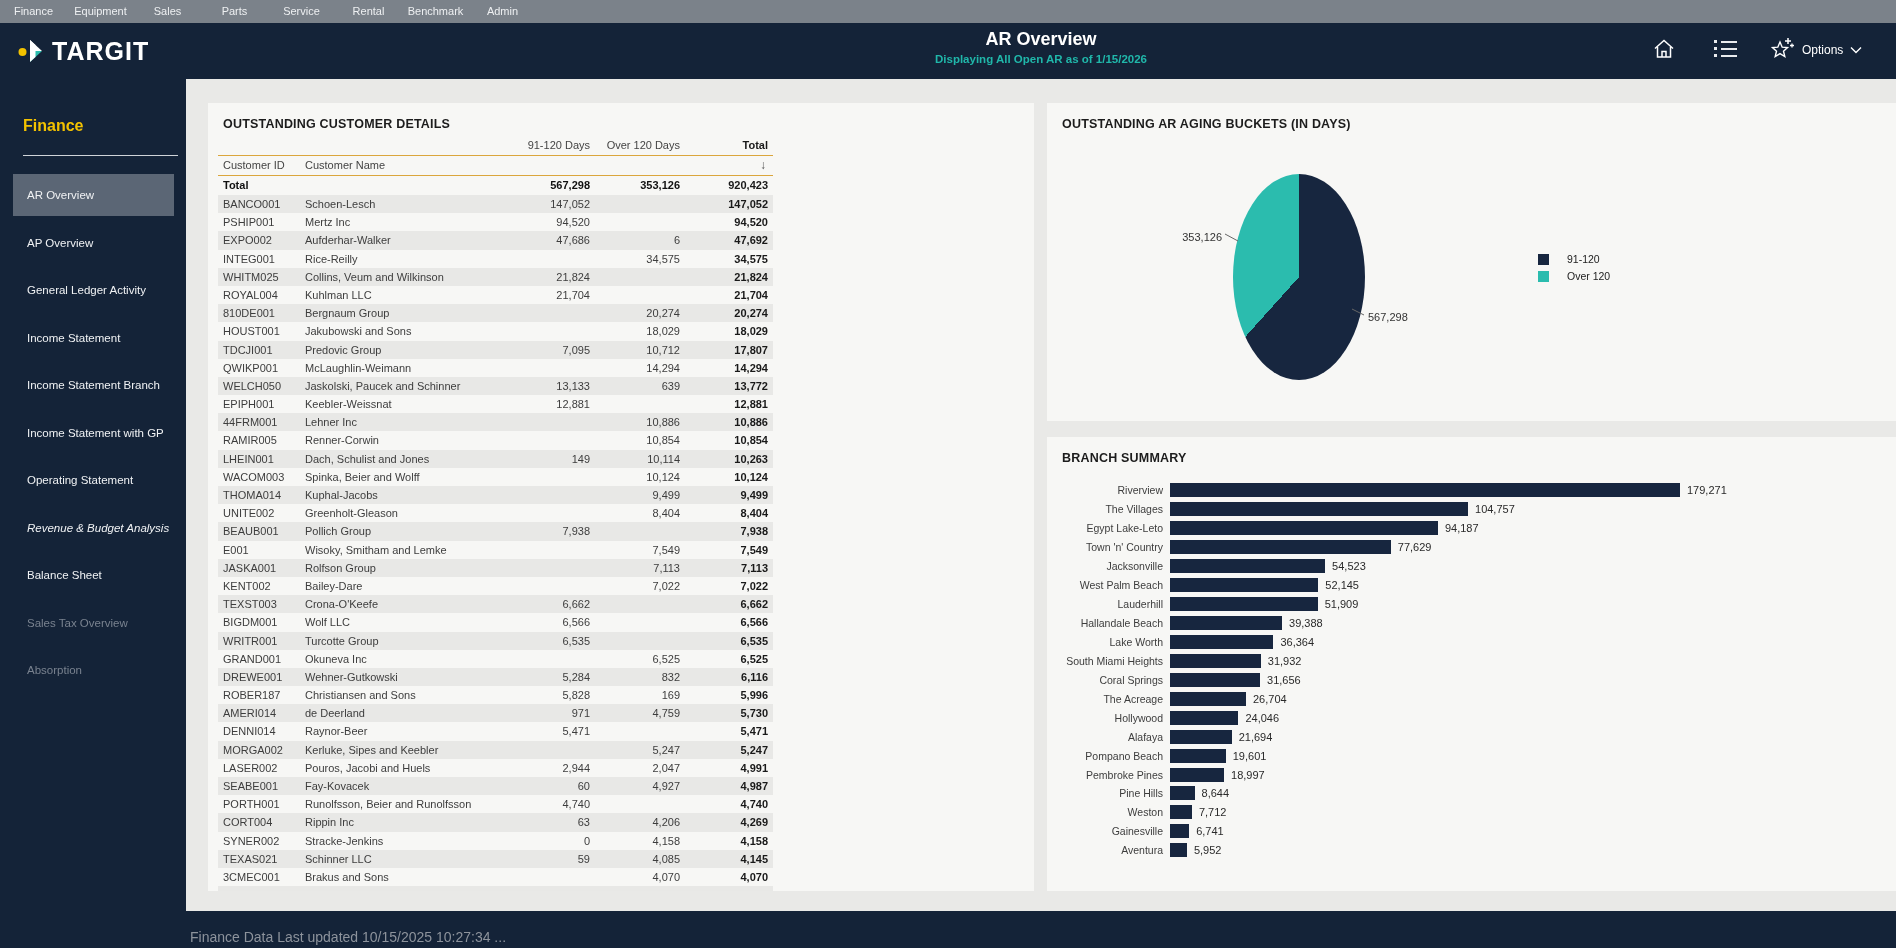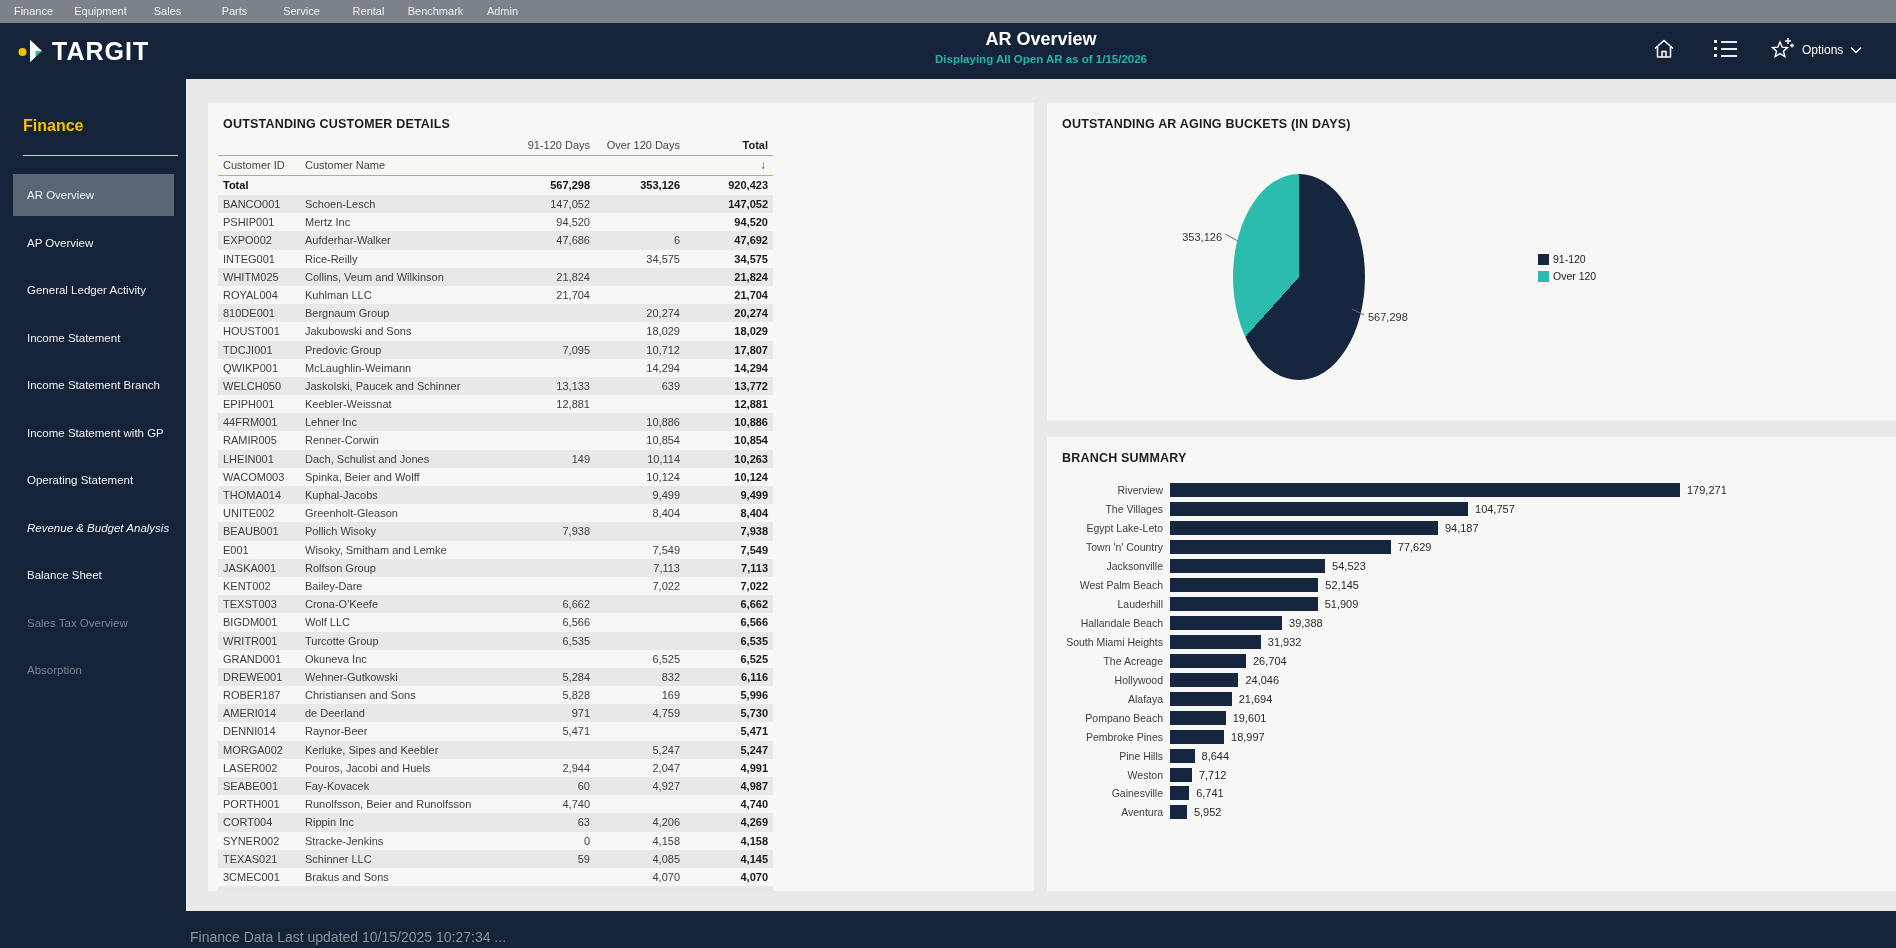--- a/index.html
+++ b/index.html
@@ -63,21 +63,21 @@
   .total-row .num{text-align:right;}
   .trow.sliver{height:18px;}
 
   
   .pie{position:absolute;left:186px;top:71px;width:132px;height:206px;border-radius:50%;cursor:pointer;}
   .pie-ticks{position:absolute;left:0;top:0;pointer-events:none;}
   .pie-label{position:absolute;font-size:11px;color:#333;}
   .pie-label-left{left:110px;top:128px;width:65px;text-align:right;}
   .pie-label-right{left:321px;top:208px;}
   .pie-legend{position:absolute;left:491px;top:150px;}
-  .legend-row{display:flex;align-items:center;gap:4px;margin-bottom:5px;cursor:pointer;}
+  .legend-row{display:flex;align-items:center;gap:18px;margin-bottom:5px;cursor:pointer;}
   .swatch{width:11px;height:11px;display:inline-block;}
   .legend-text{font-size:10.5px;color:#222;}
 
   
   .bar-rows{position:absolute;left:0;right:0;top:44px;}
   .brow{height:18.95px;display:flex;align-items:center;}
   .blabel{width:123px;padding-right:7px;box-sizing:border-box;text-align:right;font-size:10.5px;color:#3d3d3d;white-space:nowrap;}
   .bar{height:14px;background:#17263f;cursor:pointer;}
   .bvalue{margin-left:7px;font-size:11px;color:#2a2a2a;}
 
@@ -315,21 +315,21 @@
             </div>
             <div class="tgrid trow">
               <div class="cell cid">UNITE002</div>
               <div class="cell cname">Greenholt-Gleason</div>
               <div class="cell num"></div>
               <div class="cell num">8,404</div>
               <div class="cell total">8,404</div>
             </div>
             <div class="tgrid trow stripe">
               <div class="cell cid">BEAUB001</div>
-              <div class="cell cname">Pollich Wisoky</div>
+              <div class="cell cname">Pollich Group</div>
               <div class="cell num">7,938</div>
               <div class="cell num"></div>
               <div class="cell total">7,938</div>
             </div>
             <div class="tgrid trow">
               <div class="cell cid">E001</div>
               <div class="cell cname">Wisoky, Smitham and Lemke</div>
               <div class="cell num"></div>
               <div class="cell num">7,549</div>
               <div class="cell total">7,549</div>
@@ -523,25 +523,35 @@
             <div class="blabel">Lauderhill</div>
             <div class="bar" style="width: 147.674px; background: rgb(23, 38, 63);"></div>
             <div class="bvalue">51,909</div>
           </div>
           <div class="brow">
             <div class="blabel">Hallandale Beach</div>
             <div class="bar" style="width: 112.053px; background: rgb(23, 38, 63);"></div>
             <div class="bvalue">39,388</div>
           </div>
           <div class="brow">
+            <div class="blabel">Lake Worth</div>
+            <div class="bar" style="width: 103.45px; background: rgb(23, 38, 63);"></div>
+            <div class="bvalue">36,364</div>
+          </div>
+          <div class="brow">
             <div class="blabel">South Miami Heights</div>
             <div class="bar" style="width: 90.8419px; background: rgb(23, 38, 63);"></div>
             <div class="bvalue">31,932</div>
           </div>
           <div class="brow">
+            <div class="blabel">Coral Springs</div>
+            <div class="bar" style="width: 90.0567px; background: rgb(23, 38, 63);"></div>
+            <div class="bvalue">31,656</div>
+          </div>
+          <div class="brow">
             <div class="blabel">The Acreage</div>
             <div class="bar" style="width: 75.969px; background: rgb(23, 38, 63);"></div>
             <div class="bvalue">26,704</div>
           </div>
           <div class="brow">
             <div class="blabel">Hollywood</div>
             <div class="bar" style="width: 68.4074px; background: rgb(23, 38, 63);"></div>
             <div class="bvalue">24,046</div>
           </div>
           <div class="brow">

